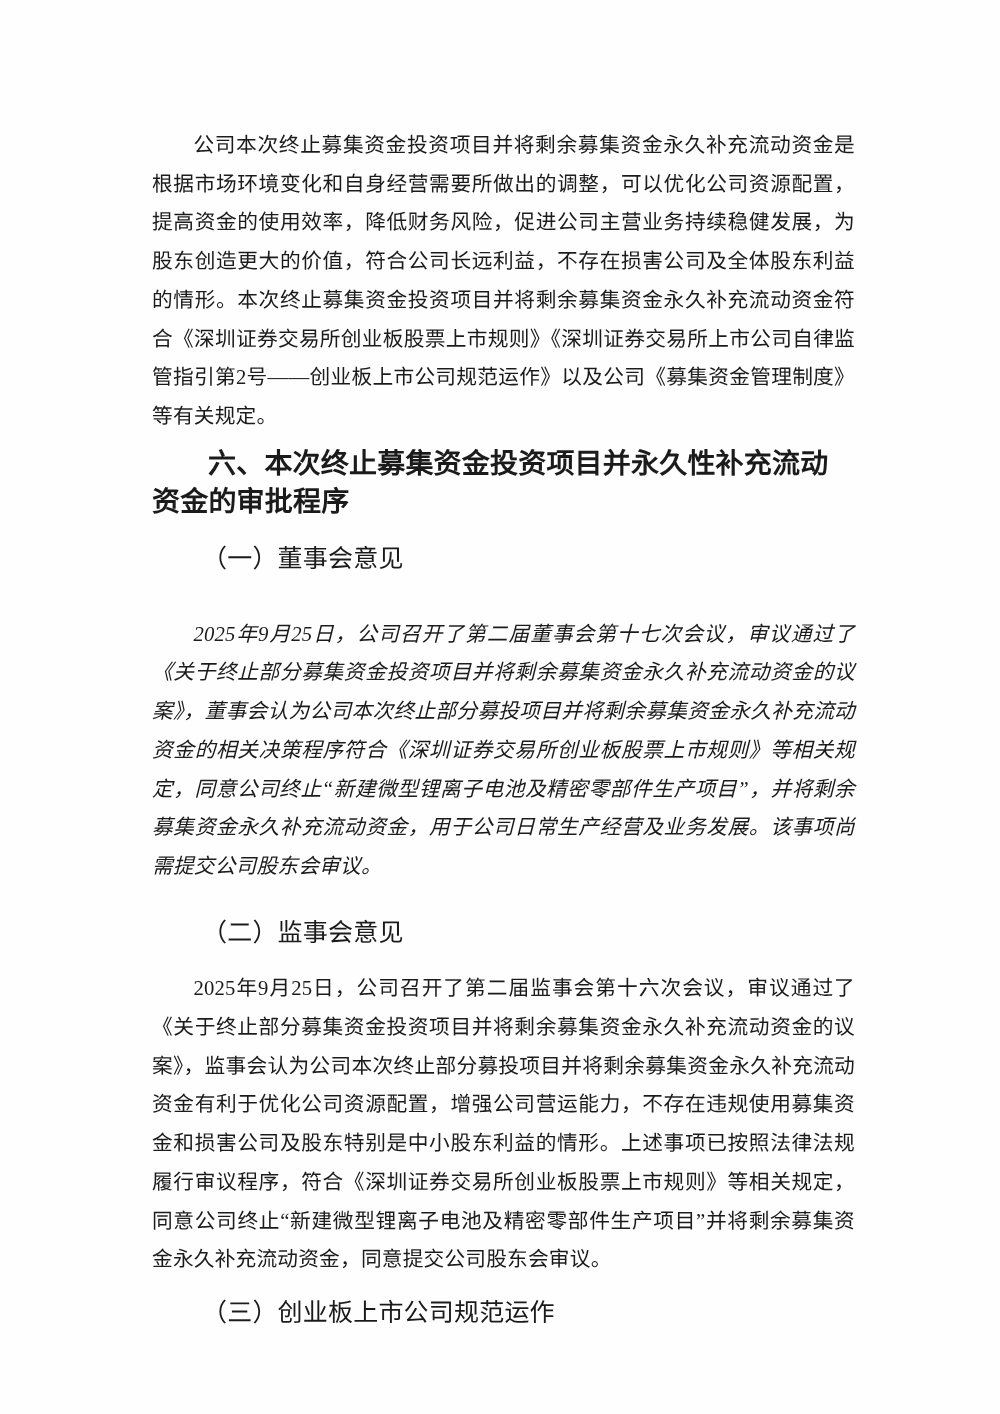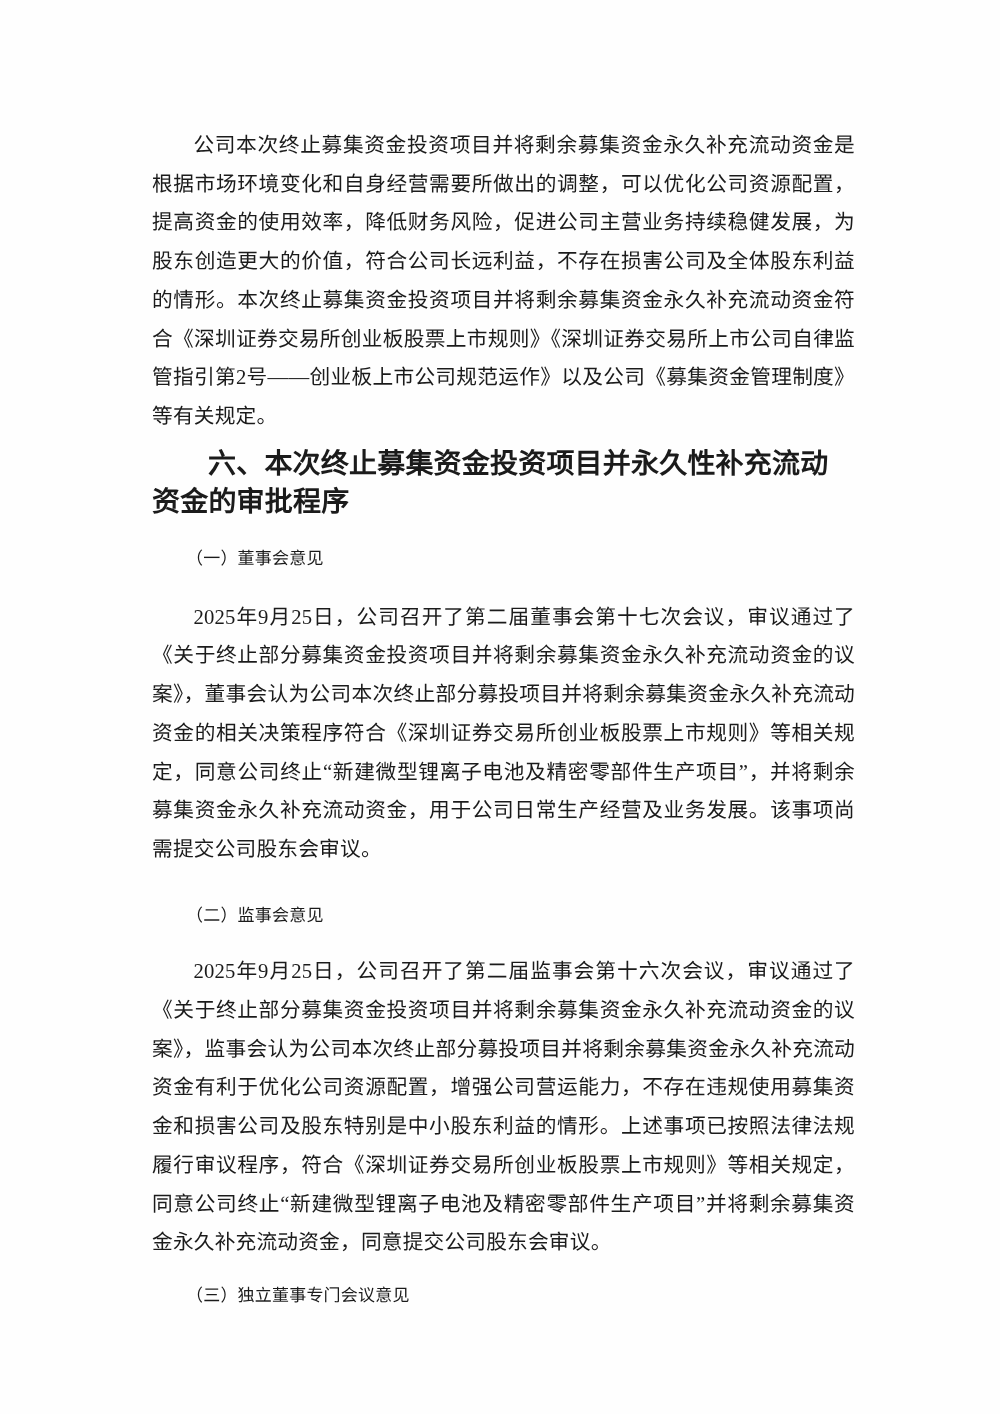--- a/index.html
+++ b/index.html
@@ -33,44 +33,44 @@
     margin: 9px 0 0 0;
     font-family: "Liberation Sans", "DejaVu Sans", sans-serif;
     font-size: 28px;
     line-height: 38.7px;
     font-weight: 700;
     text-indent: 2em;
     letter-spacing: 0.2px;
   }
   .sub-heading {
     margin: 0;
-    font-size: 17px;
+    font-size: 25px;
     line-height: 38.7px;
     font-weight: 400;
     text-indent: 2em;
     letter-spacing: 0.2px;
   }
   .mt15 { margin-top: 15px; }
   .mt16 { margin-top: 28px; }
   .mt17 { margin-top: 17px; }
   .mt18 { margin-top: 18px; }
-  .mt19 { margin-top: 19px; }
+  .mt19 { margin-top: 36px; font-style: italic; }
 </style>
 </head>
 <body>
 
 <div class="page">
 
   <p class="body-para">公司本次终止募集资金投资项目并将剩余募集资金永久补充流动资金是根据市场环境变化和自身经营需要所做出的调整，可以优化公司资源配置，提高资金的使用效率，降低财务风险，促进公司主营业务持续稳健发展，为股东创造更大的价值，符合公司长远利益，不存在损害公司及全体股东利益的情形。本次终止募集资金投资项目并将剩余募集资金永久补充流动资金符合《深圳证券交易所创业板股票上市规则》《深圳证券交易所上市公司自律监管指引第2号——创业板上市公司规范运作》以及公司《募集资金管理制度》等有关规定。</p>
 
   <h2 class="section-heading">六、本次终止募集资金投资项目并永久性补充流动资金的审批程序</h2>
 
   <h3 class="sub-heading mt18">（一）董事会意见</h3>
 
   <p class="body-para mt19">2025年9月25日，公司召开了第二届董事会第十七次会议，审议通过了《关于终止部分募集资金投资项目并将剩余募集资金永久补充流动资金的议案》，董事会认为公司本次终止部分募投项目并将剩余募集资金永久补充流动资金的相关决策程序符合《深圳证券交易所创业板股票上市规则》等相关规定，同意公司终止“新建微型锂离子电池及精密零部件生产项目”，并将剩余募集资金永久补充流动资金，用于公司日常生产经营及业务发展。该事项尚需提交公司股东会审议。</p>
 
   <h3 class="sub-heading mt16">（二）监事会意见</h3>
 
   <p class="body-para mt17">2025年9月25日，公司召开了第二届监事会第十六次会议，审议通过了《关于终止部分募集资金投资项目并将剩余募集资金永久补充流动资金的议案》，监事会认为公司本次终止部分募投项目并将剩余募集资金永久补充流动资金有利于优化公司资源配置，增强公司营运能力，不存在违规使用募集资金和损害公司及股东特别是中小股东利益的情形。上述事项已按照法律法规履行审议程序，符合《深圳证券交易所创业板股票上市规则》等相关规定，同意公司终止“新建微型锂离子电池及精密零部件生产项目”并将剩余募集资金永久补充流动资金，同意提交公司股东会审议。</p>
 
-  <h3 class="sub-heading mt15">（三）独立董事专门会议意见</h3>
+  <h3 class="sub-heading mt15">（三）创业板上市公司规范运作</h3>
 
 </div>
 
 </body></html>

